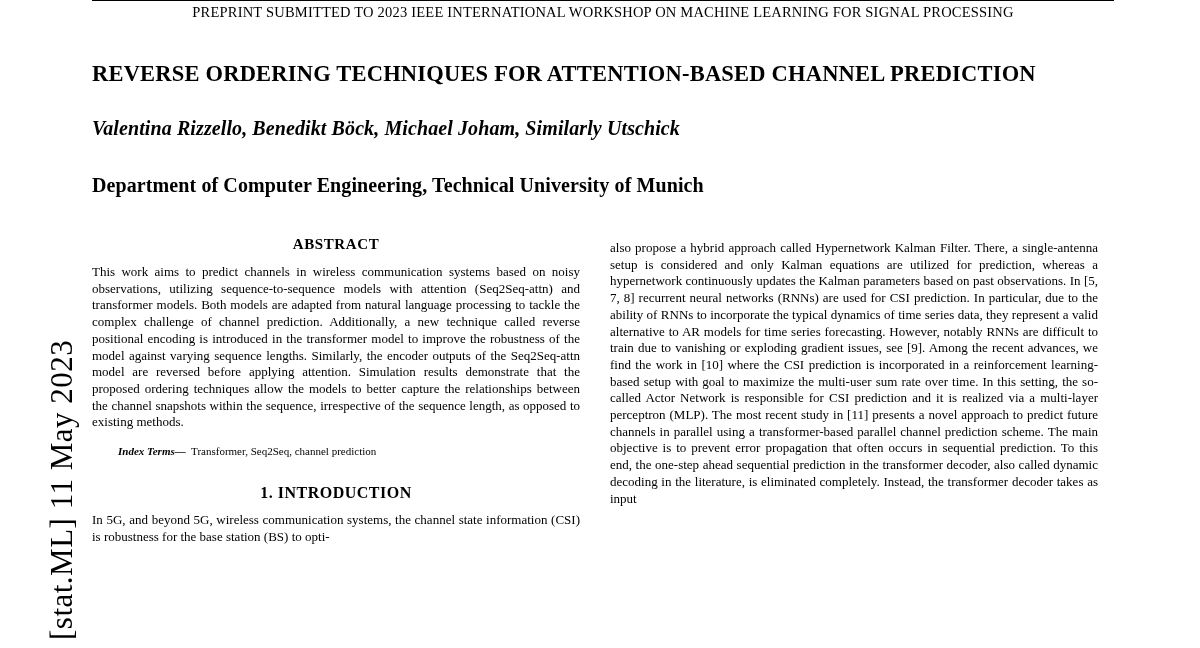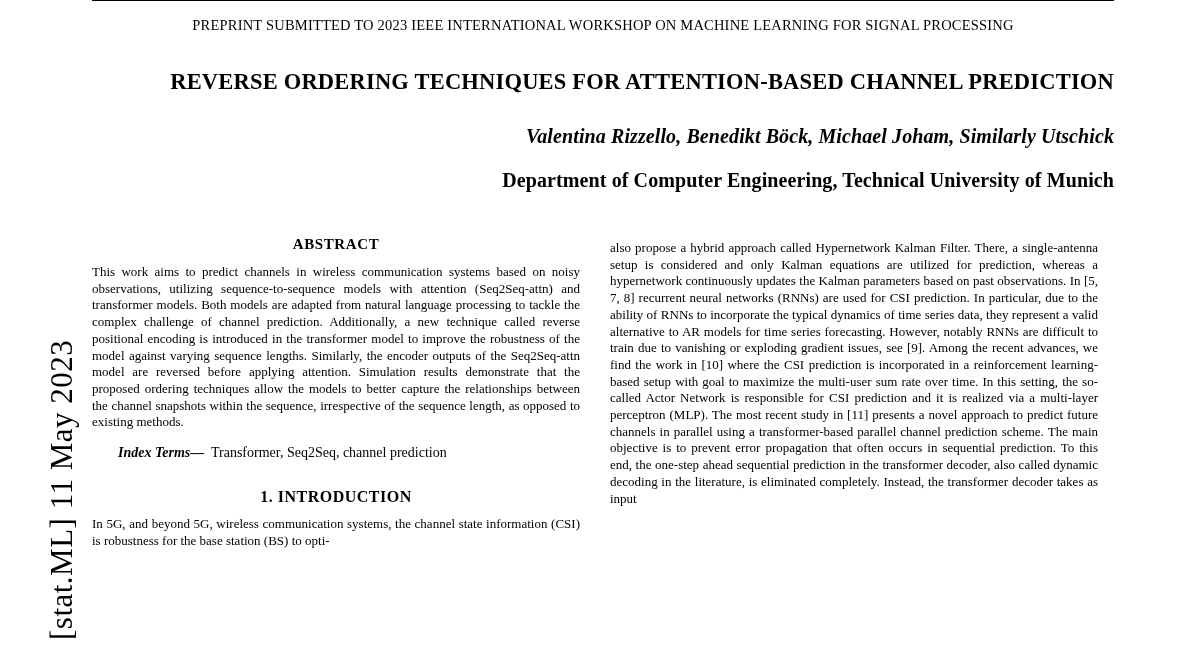--- a/index.html
+++ b/index.html
@@ -42,50 +42,50 @@
   .running-head {
     position: absolute;
     top: 0px;
     left: 92px;
     width: 1022px;
     text-align: center;
     font-size: 14.5px;
     font-variant: small-caps;
     letter-spacing: 0.2px;
     border-top: 1px solid #000;
-    padding-top: 14px;
+    padding-top: 1px;
   }
   .running-head .rh-inner {
     display: inline-block;
     padding-top: 2px;
   }
 
   
   .title-block {
     position: absolute;
-    top: 68px;
+    top: 60px;
     left: 92px;
     width: 1022px;
-    text-align: right;
+    text-align: left;
   }
   .paper-title {
     font-size: 22.5px;
     font-weight: bold;
     letter-spacing: 0.2px;
     line-height: 1.25;
   }
   .authors {
     margin-top: 29px;
     font-size: 20px;
     font-style: italic;
     font-weight: bold;
     letter-spacing: 0.1px;
   }
   .affiliation {
-    margin-top: 21px;
+    margin-top: 34px;
     font-size: 20px;
     font-weight: bold;
     letter-spacing: 0.1px;
   }
 
   
   .columns {
     position: absolute;
     top: 236px;
     left: 88px;
@@ -120,21 +120,21 @@
     margin: 4px;
     font-size: 13px;
     line-height: 1.285;
     text-align: justify;
     text-justify: inter-word;
     hyphens: manual;
   }
 
   .index-terms {
     margin: 13px 0 16px 0;
-    font-size: 14px;
+    font-size: 11px;
     line-height: 1.285;
     text-align: justify;
     text-indent: 30px;
   }
   .index-terms b i { font-weight: bold; font-style: italic; }
 </style>
 </head>
 <body>
 
 <div class="page">

